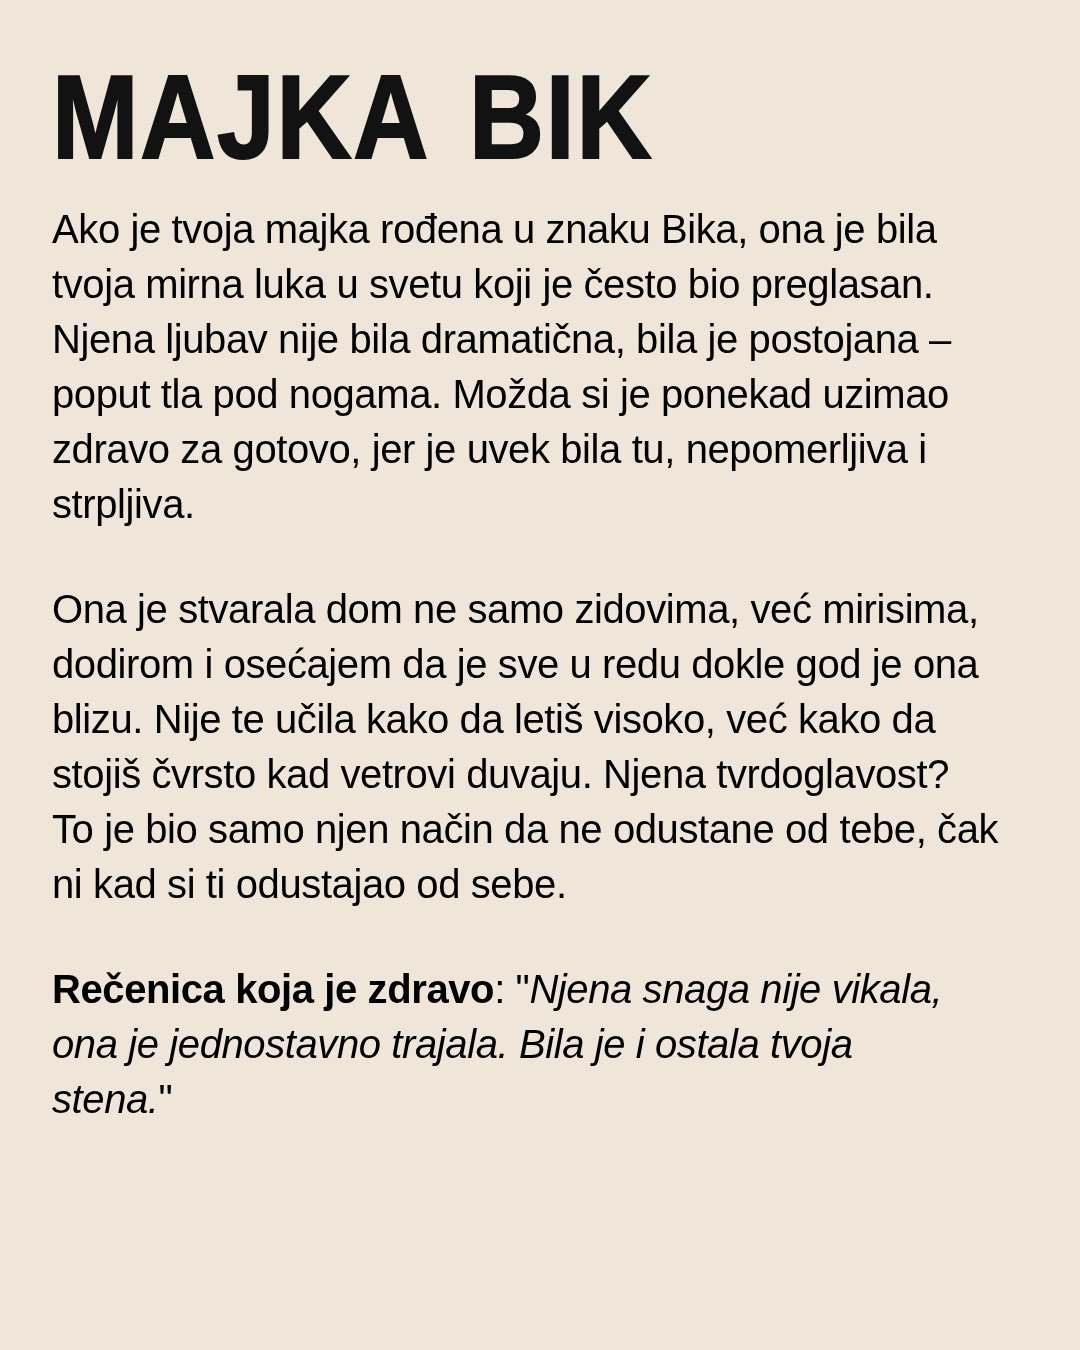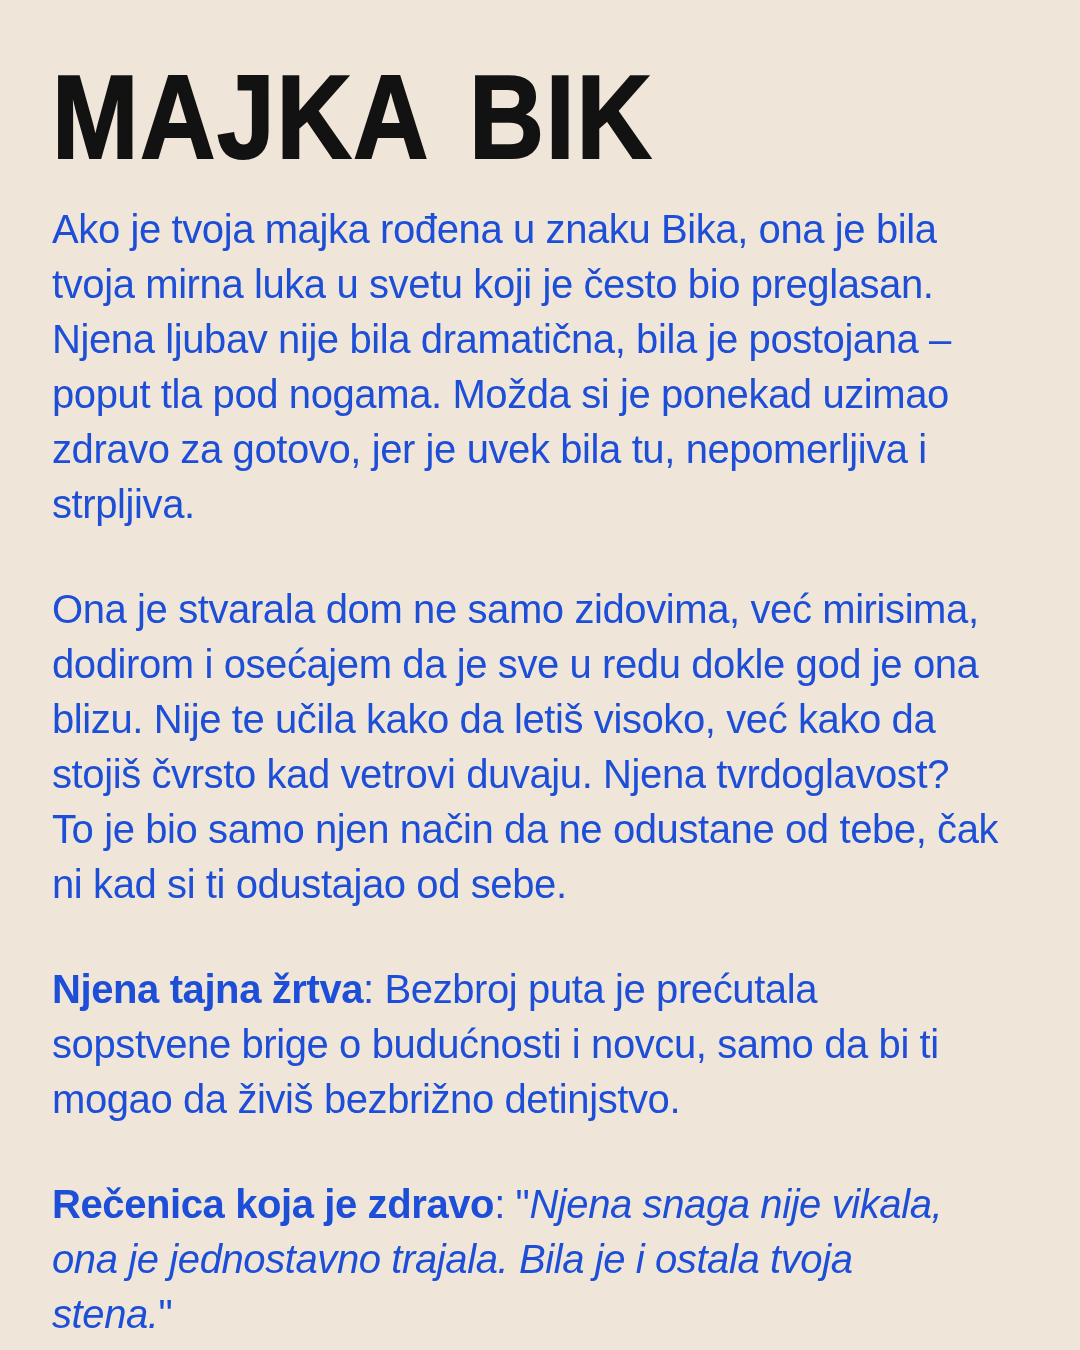--- a/index.html
+++ b/index.html
@@ -32,21 +32,21 @@
   }
   .body-text {
     margin-top: 26px;
   }
   .para {
     margin: 0 0 50px 0;
     font-size: 40px;
     line-height: 55px;
     letter-spacing: -0.4px;
     white-space: pre-line;
-    color: #1d4ed8;
+    color: #000000;
   }
   .para .b { font-weight: bold; }
   .para .i { font-style: italic; }
 </style>
 </head>
 <body>
 
 <div class="page" style="background: rgb(239, 229, 216); color: rgb(26, 26, 26);">
   <h1 class="title">MAJKA BIK</h1>
   <div class="body-text">
@@ -55,20 +55,17 @@
 Njena ljubav nije bila dramatična, bila je postojana –
 poput tla pod nogama. Možda si je ponekad uzimao
 zdravo za gotovo, jer je uvek bila tu, nepomerljiva i
 strpljiva.</span></p>
       <p class="para"><span>Ona je stvarala dom ne samo zidovima, već mirisima,
 dodirom i osećajem da je sve u redu dokle god je ona
 blizu. Nije te učila kako da letiš visoko, već kako da
 stojiš čvrsto kad vetrovi duvaju. Njena tvrdoglavost?
 To je bio samo njen način da ne odustane od tebe, čak
 ni kad si ti odustajao od sebe.</span></p>
-      <p class="para"><span class="b">Njena tajna žrtva</span><span>: Bezbroj puta je prećutala
-sopstvene brige o budućnosti i novcu, samo da bi ti
-mogao da živiš bezbrižno detinjstvo.</span></p>
       <p class="para"><span class="b">Rečenica koja je zdravo</span><span>: "</span><span class="i">Njena snaga nije vikala,
 ona je jednostavno trajala. Bila je i ostala tvoja
 stena.</span><span>"</span></p>
     </div>
 </div>
 
 </body></html>

